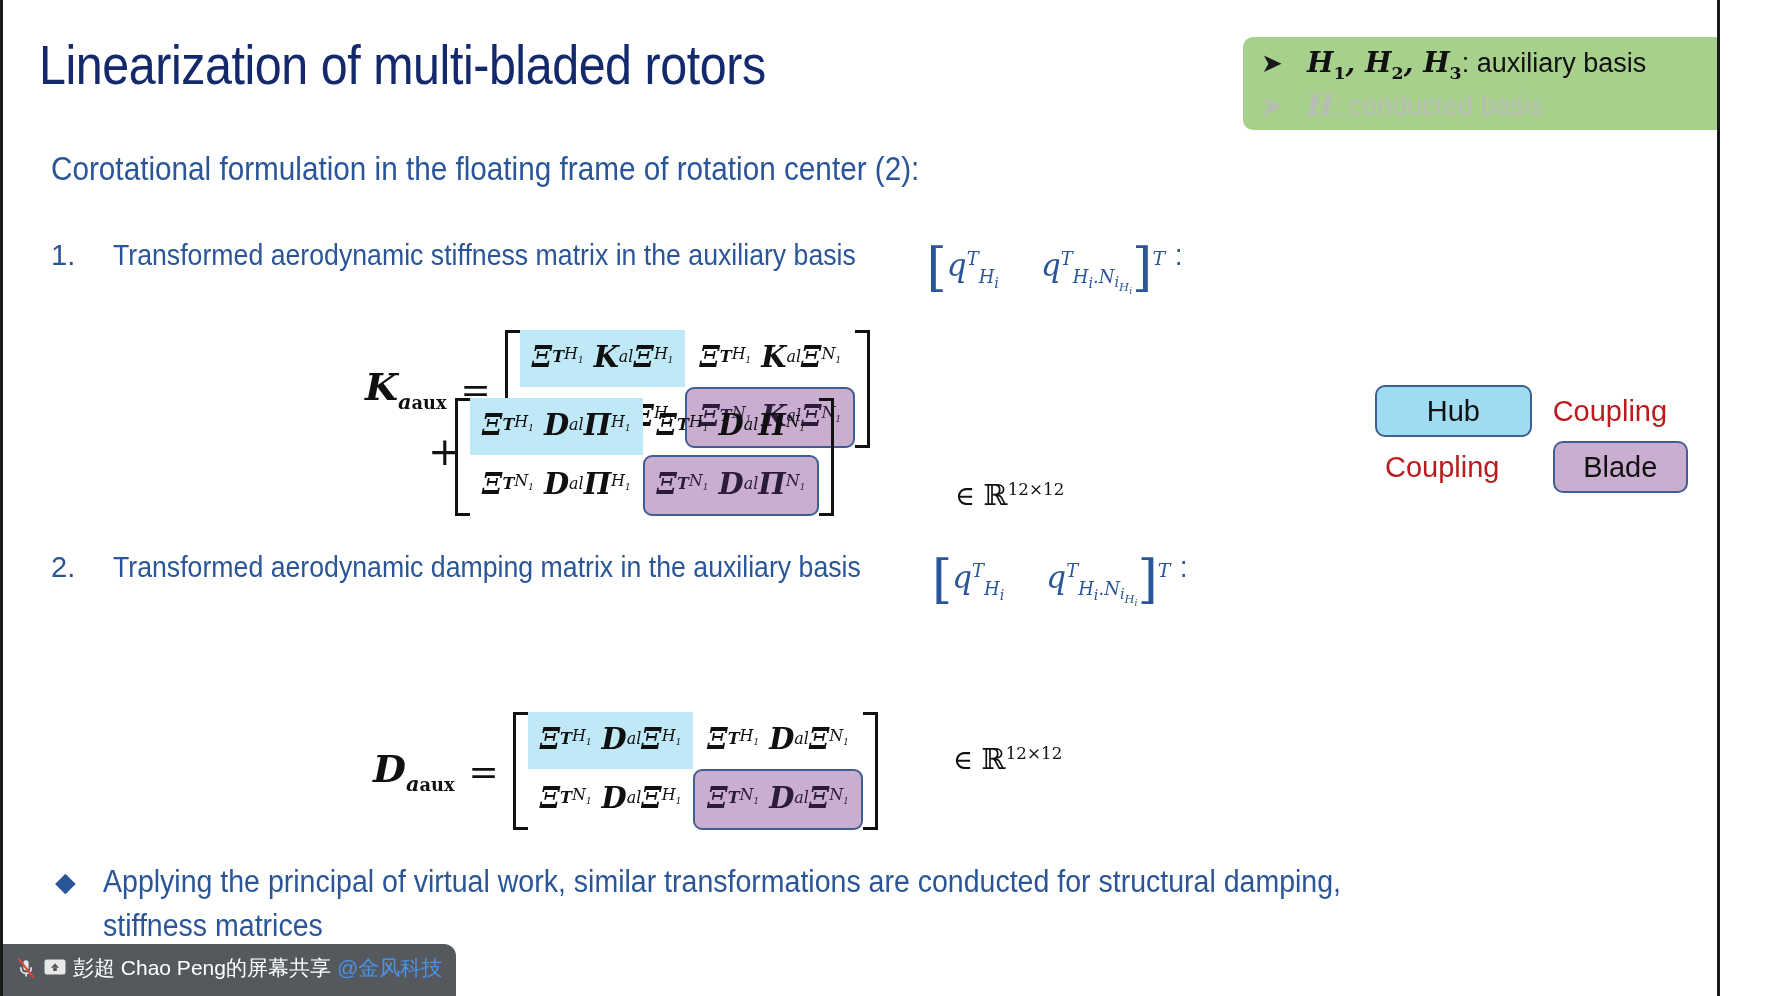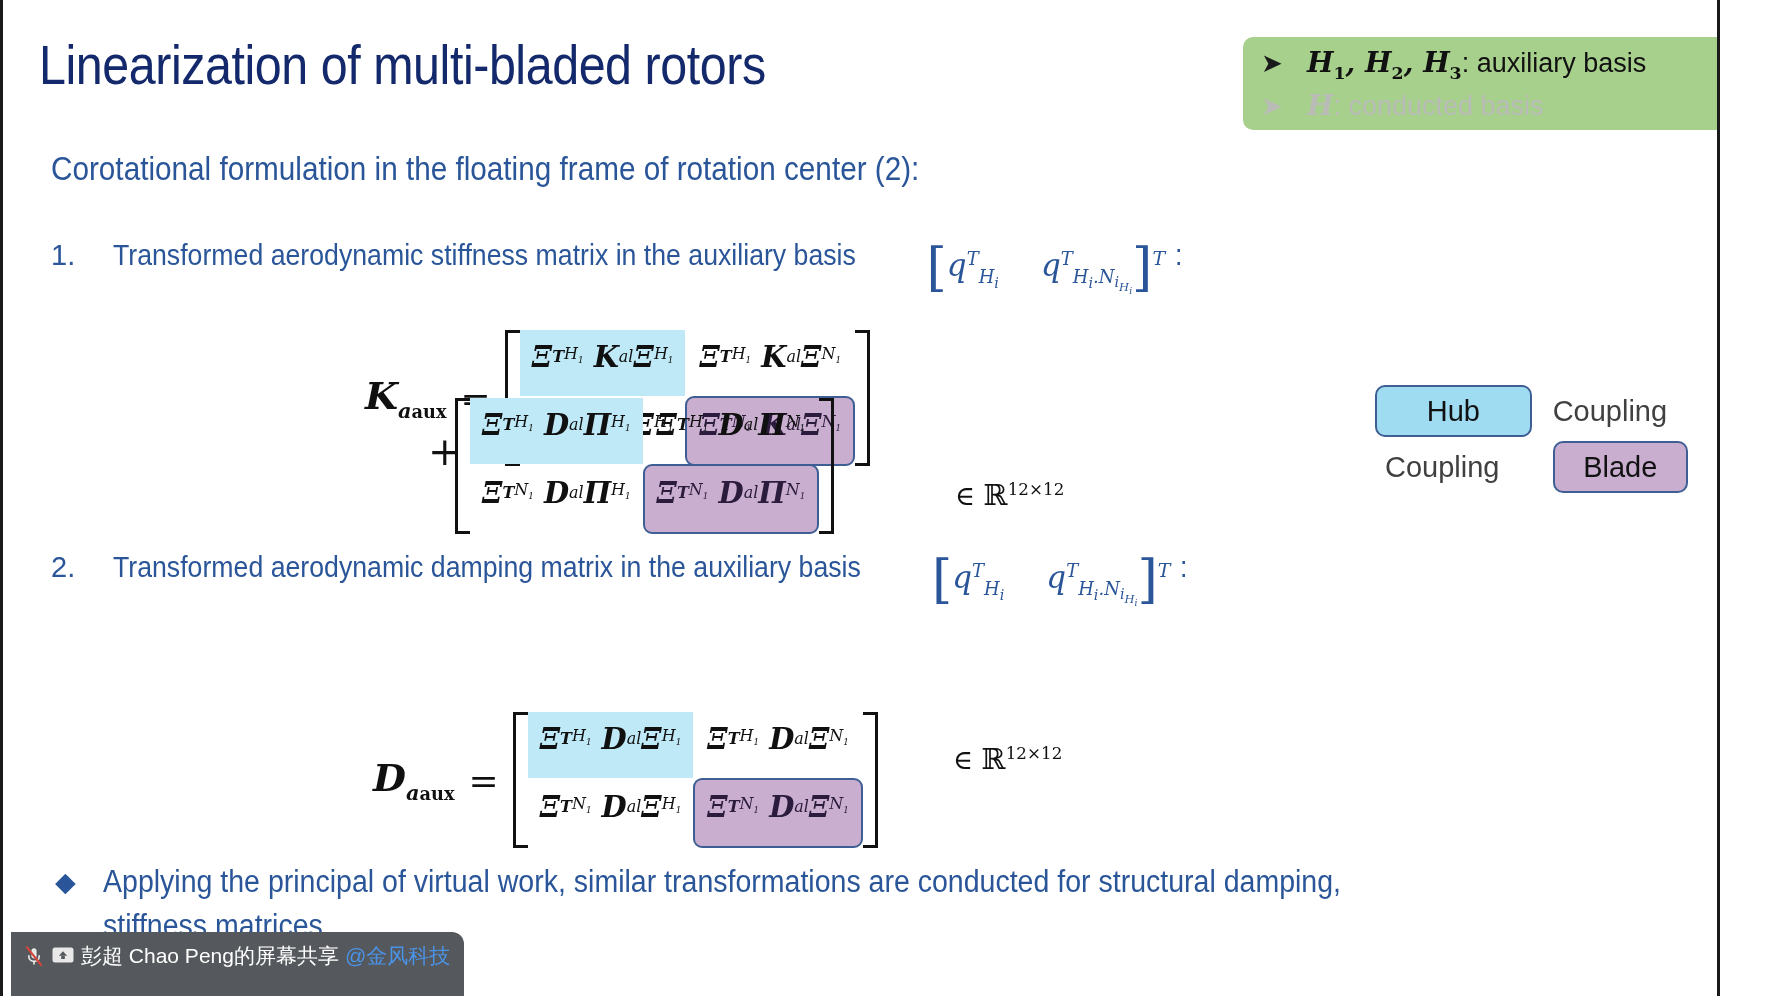--- a/index.html
+++ b/index.html
@@ -193,21 +193,21 @@
   .brk-r { border-right: 3px solid #111; }
 
   .mgrid {
     display: grid;
     grid-template-columns: auto auto;
   }
   .mcell {
     font-size: 29px;
     font-weight: bold;
     font-style: italic;
-    padding: 5px 12px 17px 12px;
+    padding: 5px 12px 8px 12px;
     white-space: nowrap;
     line-height: 38px;
     display: flex;
     align-items: center;
     justify-content: center;
     box-sizing: border-box;
   }
   .mcell sup { font-size: 0.55em; font-weight: bold; font-style: italic; vertical-align: super;}
   .mcell sub { font-size: 0.55em; font-weight: normal; font-style: italic; vertical-align: sub;}
   .hl-cyan { background: #bfe9f7; }
@@ -261,21 +261,21 @@
   }
   .lg-hub { background: #9fdcf2; border: 2px solid #3f5f94; }
   .lg-blade { background: #c9aed0; border: 2px solid #3f5f94; margin-left: 43px; }
   .lg-plain {
     width: 178px;
     height: 52px;
     display: flex;
     align-items: center;
     justify-content: center;
     font-size: 29px;
-    color: #404040;
+    color: #b91c1c;
   }
   #legend .r2 { margin-top: 4px; }
 
   
   #bottom-bullet {
     position: absolute;
     left: 52px;
     top: 860px;
     display: flex;
     align-items: flex-start;
@@ -292,24 +292,24 @@
     font-size: 31px;
     line-height: 44px;
     transform: scaleX(0.92);
     transform-origin: left top;
     width: 1560px;
   }
 
   
   #share-banner {
     position: absolute;
-    left: 8px;
+    left: 0;
     bottom: 0;
     height: 48px;
-    padding: 0 14px 16px 12px;
+    padding: 0 14px 4px 12px;
     background: #55595d;
     border-top-right-radius: 12px;
     display: flex;
     align-items: center;
     gap: 6px;
   }
   .bn-icon { display: flex; align-items: center; }
   #share-banner .bn-text {
     color: #ffffff;
     font-size: 21px;

